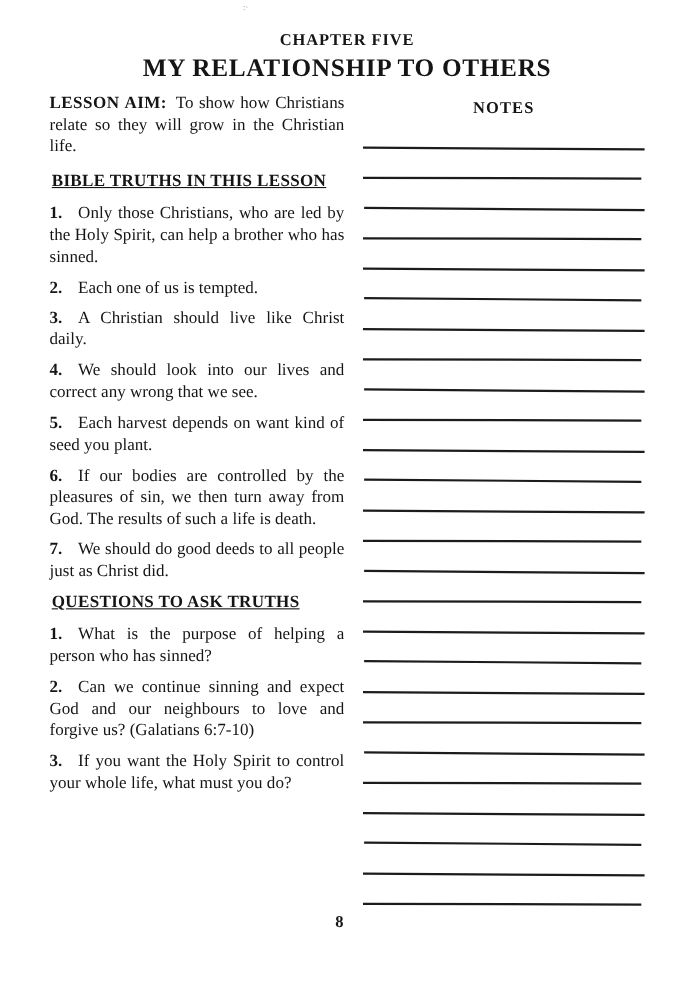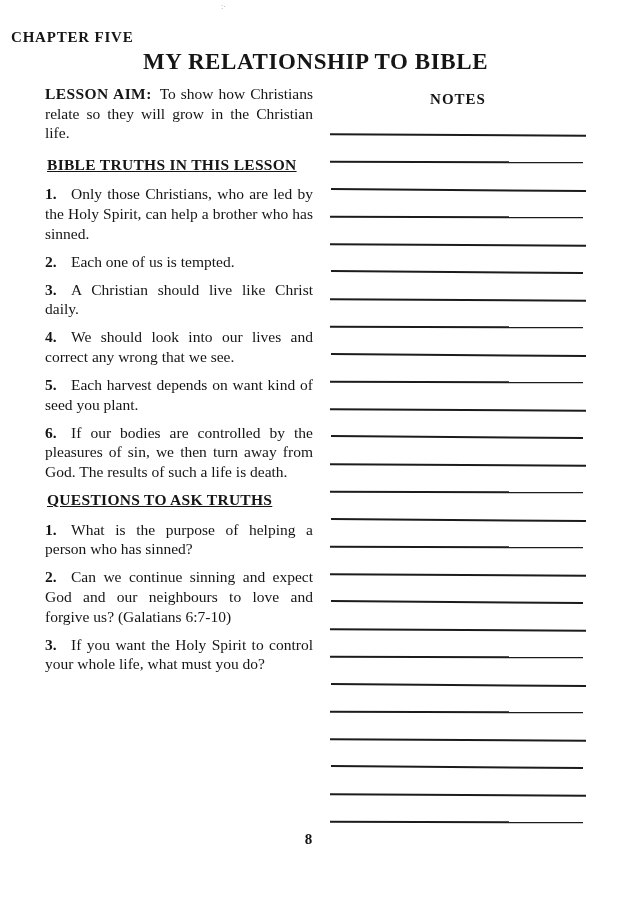--- a/index.html
+++ b/index.html
@@ -13,23 +13,23 @@
     height: 900px;
     margin: 0 auto;
     background: #ffffff;
     overflow: hidden;
     font-family: "Liberation Serif", "DejaVu Serif", serif;
     color: #151515;
   }
   .chapter-heading {
     position: absolute;
     top: 29px;
-    left: 11px;
+    left: 0;
     right: 0;
-    text-align: left;
+    text-align: center;
     font-weight: bold;
     font-size: 15px;
     letter-spacing: 0.8px;
   }
   .page-title {
     position: absolute;
     top: 49px;
     left: 0;
     right: 0;
     text-align: center;
@@ -131,34 +131,35 @@
   }
 </style>
 </head>
 <body>
 
 <div class="page">
 
   <div class="scan-speck">:·</div>
 
   <div class="chapter-heading">CHAPTER FIVE</div>
-  <div class="page-title">MY RELATIONSHIP TO BIBLE</div>
+  <div class="page-title">MY RELATIONSHIP TO OTHERS</div>
 
   <div class="left-col">
 
     <p class="para-lesson-aim"><span class="inline-label">LESSON AIM:</span><span>To show how Christians relate so they will grow in the Christian life.</span></p>
 
     <div class="section-heading">BIBLE TRUTHS IN THIS LESSON</div>
 
     <p class="item"><span class="num">1.</span><span>Only those Christians, who are led by the Holy Spirit, can help a brother who has sinned.</span></p>
     <p class="item"><span class="num">2.</span><span>Each one of us is tempted.</span></p>
     <p class="item"><span class="num">3.</span><span>A Christian should live like Christ daily.</span></p>
     <p class="item"><span class="num">4.</span><span>We should look into our lives and correct any wrong that we see.</span></p>
     <p class="item"><span class="num">5.</span><span>Each harvest depends on want kind of seed you plant.</span></p>
     <p class="item"><span class="num">6.</span><span>If our bodies are controlled by the pleasures of sin, we then turn away from God. The results of such a life is death.</span></p>
+    <p class="item"><span class="num">7.</span><span>We should do good deeds to all people just as Christ did.</span></p>
 
     <div class="section-heading">QUESTIONS TO ASK TRUTHS</div>
 
     <p class="item"><span class="num">1.</span><span>What is the purpose of helping a person who has sinned?</span></p>
     <p class="item"><span class="num">2.</span><span>Can we continue sinning and expect God and our neighbours to love and forgive us? (Galatians 6:7-10)</span></p>
     <p class="item"><span class="num">3.</span><span>If you want the Holy Spirit to control your whole life, what must you do?</span></p>
 
   </div>
 
   <div class="notes-heading">NOTES</div>

